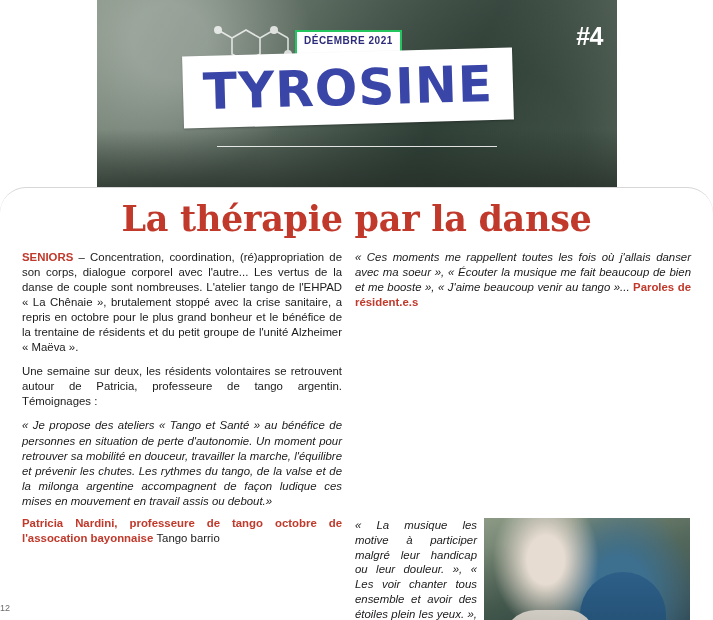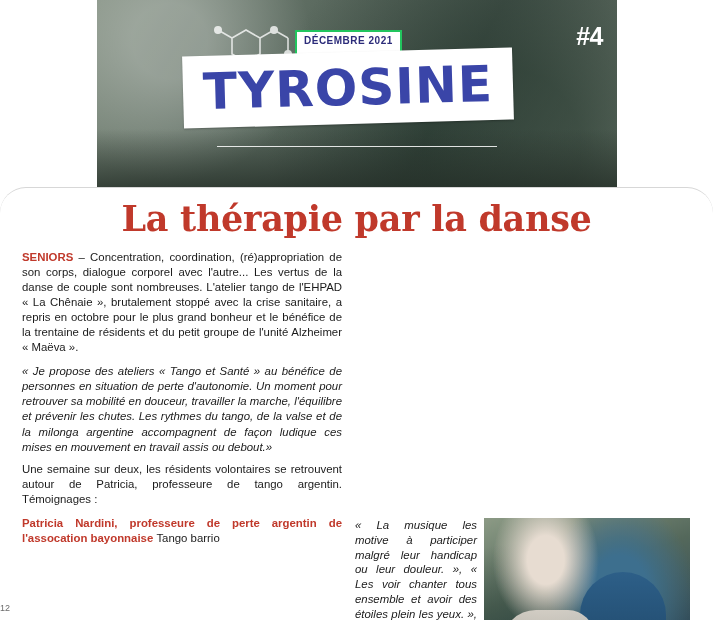--- a/index.html
+++ b/index.html
@@ -278,27 +278,32 @@
   </div>
 
   <div class="article">
 
     <div class="article-title">La thérapie par la danse</div>
 
     <div class="col col-left">
       <p class="para">
         <span class="kicker">SENIORS</span><span> –  Concentration, coordination, (ré)appropriation de son corps, dialogue corporel avec l'autre... Les vertus de la danse de couple sont nombreuses. L'atelier tango de l'EHPAD « La Chênaie », brutalement stoppé avec la crise sanitaire, a repris en octobre pour le plus grand bonheur et le bénéfice de la trentaine de résidents et du petit groupe de l'unité Alzheimer « Maëva ».</span>
       </p>
+      <p class="para">Une semaine sur deux, les résidents volontaires se retrouvent autour de Patricia, professeure de tango argentin. Témoignages :</p>
       <p class="para quote tight">« Je propose des ateliers « Tango et Santé » au bénéfice de personnes en situation de perte d'autonomie. Un moment pour retrouver sa mobilité en douceur, travailler la marche, l'équilibre et prévenir les chutes. Les rythmes du tango, de la valse et de la milonga argentine accompagnent de façon ludique ces mises en mouvement en travail assis ou debout.»</p>
-      <p class="para">Une semaine sur deux, les résidents volontaires se retrouvent autour de Patricia, professeure de tango argentin. Témoignages :</p>
       <p class="para">
-        <span class="attrib">Patricia Nardini, professeure de perte argentin de l'assocation bayonnaise </span><span class="attrib attrib-italic">Tango barrio</span>
+        <span class="attrib">Patricia Nardini, professeure de tango octobre de l'assocation bayonnaise </span><span class="attrib attrib-italic">Tango barrio</span>
       </p>
     </div>
 
+    <div class="col col-right">
+      <p class="para right-top">
+        <span>« Ces moments me rappellent toutes les fois où j'allais danser avec ma soeur », « Écouter la musique me fait beaucoup de bien et me booste », « J'aime beaucoup venir au tango »... </span><span class="src-label">Paroles de résident.e.s</span>
+      </p>
+    </div>
 
     <div class="narrow-block">
       <span>« La musique les motive à participer malgré leur handicap ou leur douleur. », « Les voir chanter tous ensemble et avoir des étoiles plein les yeux. », « Retrouver le bonheur d'être. »</span>
       
     </div>
 
     <div class="photo">
       <div class="photo-art"></div>
     </div>
 

